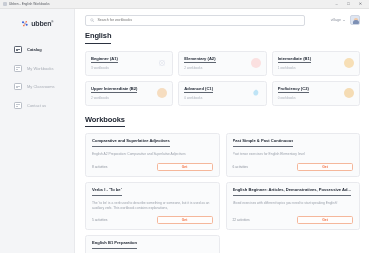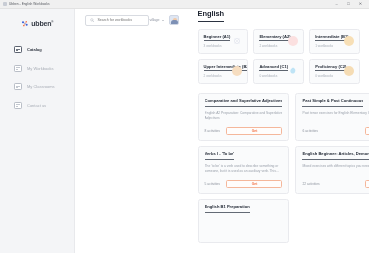--- a/index.html
+++ b/index.html
@@ -49,21 +49,21 @@
   .nav-ico::after {
     content: ""; position: absolute; left: 1.2px; right: 2.6px; top: 3.4px;
     height: 0.7px; background: #c3c8d0;
   }
   .nav-item.active .nav-ico { border-color: #5b6270; }
   .nav-item.active .nav-ico::before, .nav-item.active .nav-ico::after { background: #6d7480; }
   .nav-label { font-size: 4px; color: #a8adb6; white-space: nowrap; }
   .nav-item.active .nav-label { color: #2f3540; font-weight: 700; }
 
   
-  .main { flex: 1; display: flex; flex-direction: row; min-width: 0; background: #fff; }
+  .main { flex: 1; display: flex; flex-direction: column; min-width: 0; background: #fff; }
 
   .topbar { height: 22px; display: flex; align-items: center; padding: 0 9px 0 10px; flex: none; }
   .search {
     flex: 1; height: 11px; border: 0.8px solid #d8dbe1; border-radius: 2px; background: #fff;
     display: flex; align-items: center; padding: 0 4px; gap: 3px; max-width: 220px;
   }
   .search-ico { width: 4.4px; height: 4.4px; flex: none; }
   .search-input {
     border: none; outline: none; background: transparent; font-family: inherit;
     font-size: 3.6px; color: #9aa0aa; width: 100%; padding: 0;
@@ -272,20 +272,21 @@
               </div>
               <div class="level-art">
                 <div class="blob" style="background:#f5dcb4"></div>
               </div>
             </div>
 
           </div>
         </div>
 
         <div class="section" id="workbooks-section">
+          <div class="section-title">Workbooks</div>
           <div class="workbooks">
 
             <div class="wb-card">
               <div class="wb-title">Comparative and Superlative Adjectives</div>
               <div class="wb-desc">English A2 Preparation: Comparative and Superlative Adjectives</div>
               <div class="wb-foot">
                 <span class="wb-count">8 activities</span>
                 <button class="wb-get">Get</button>
               </div>
             </div>

